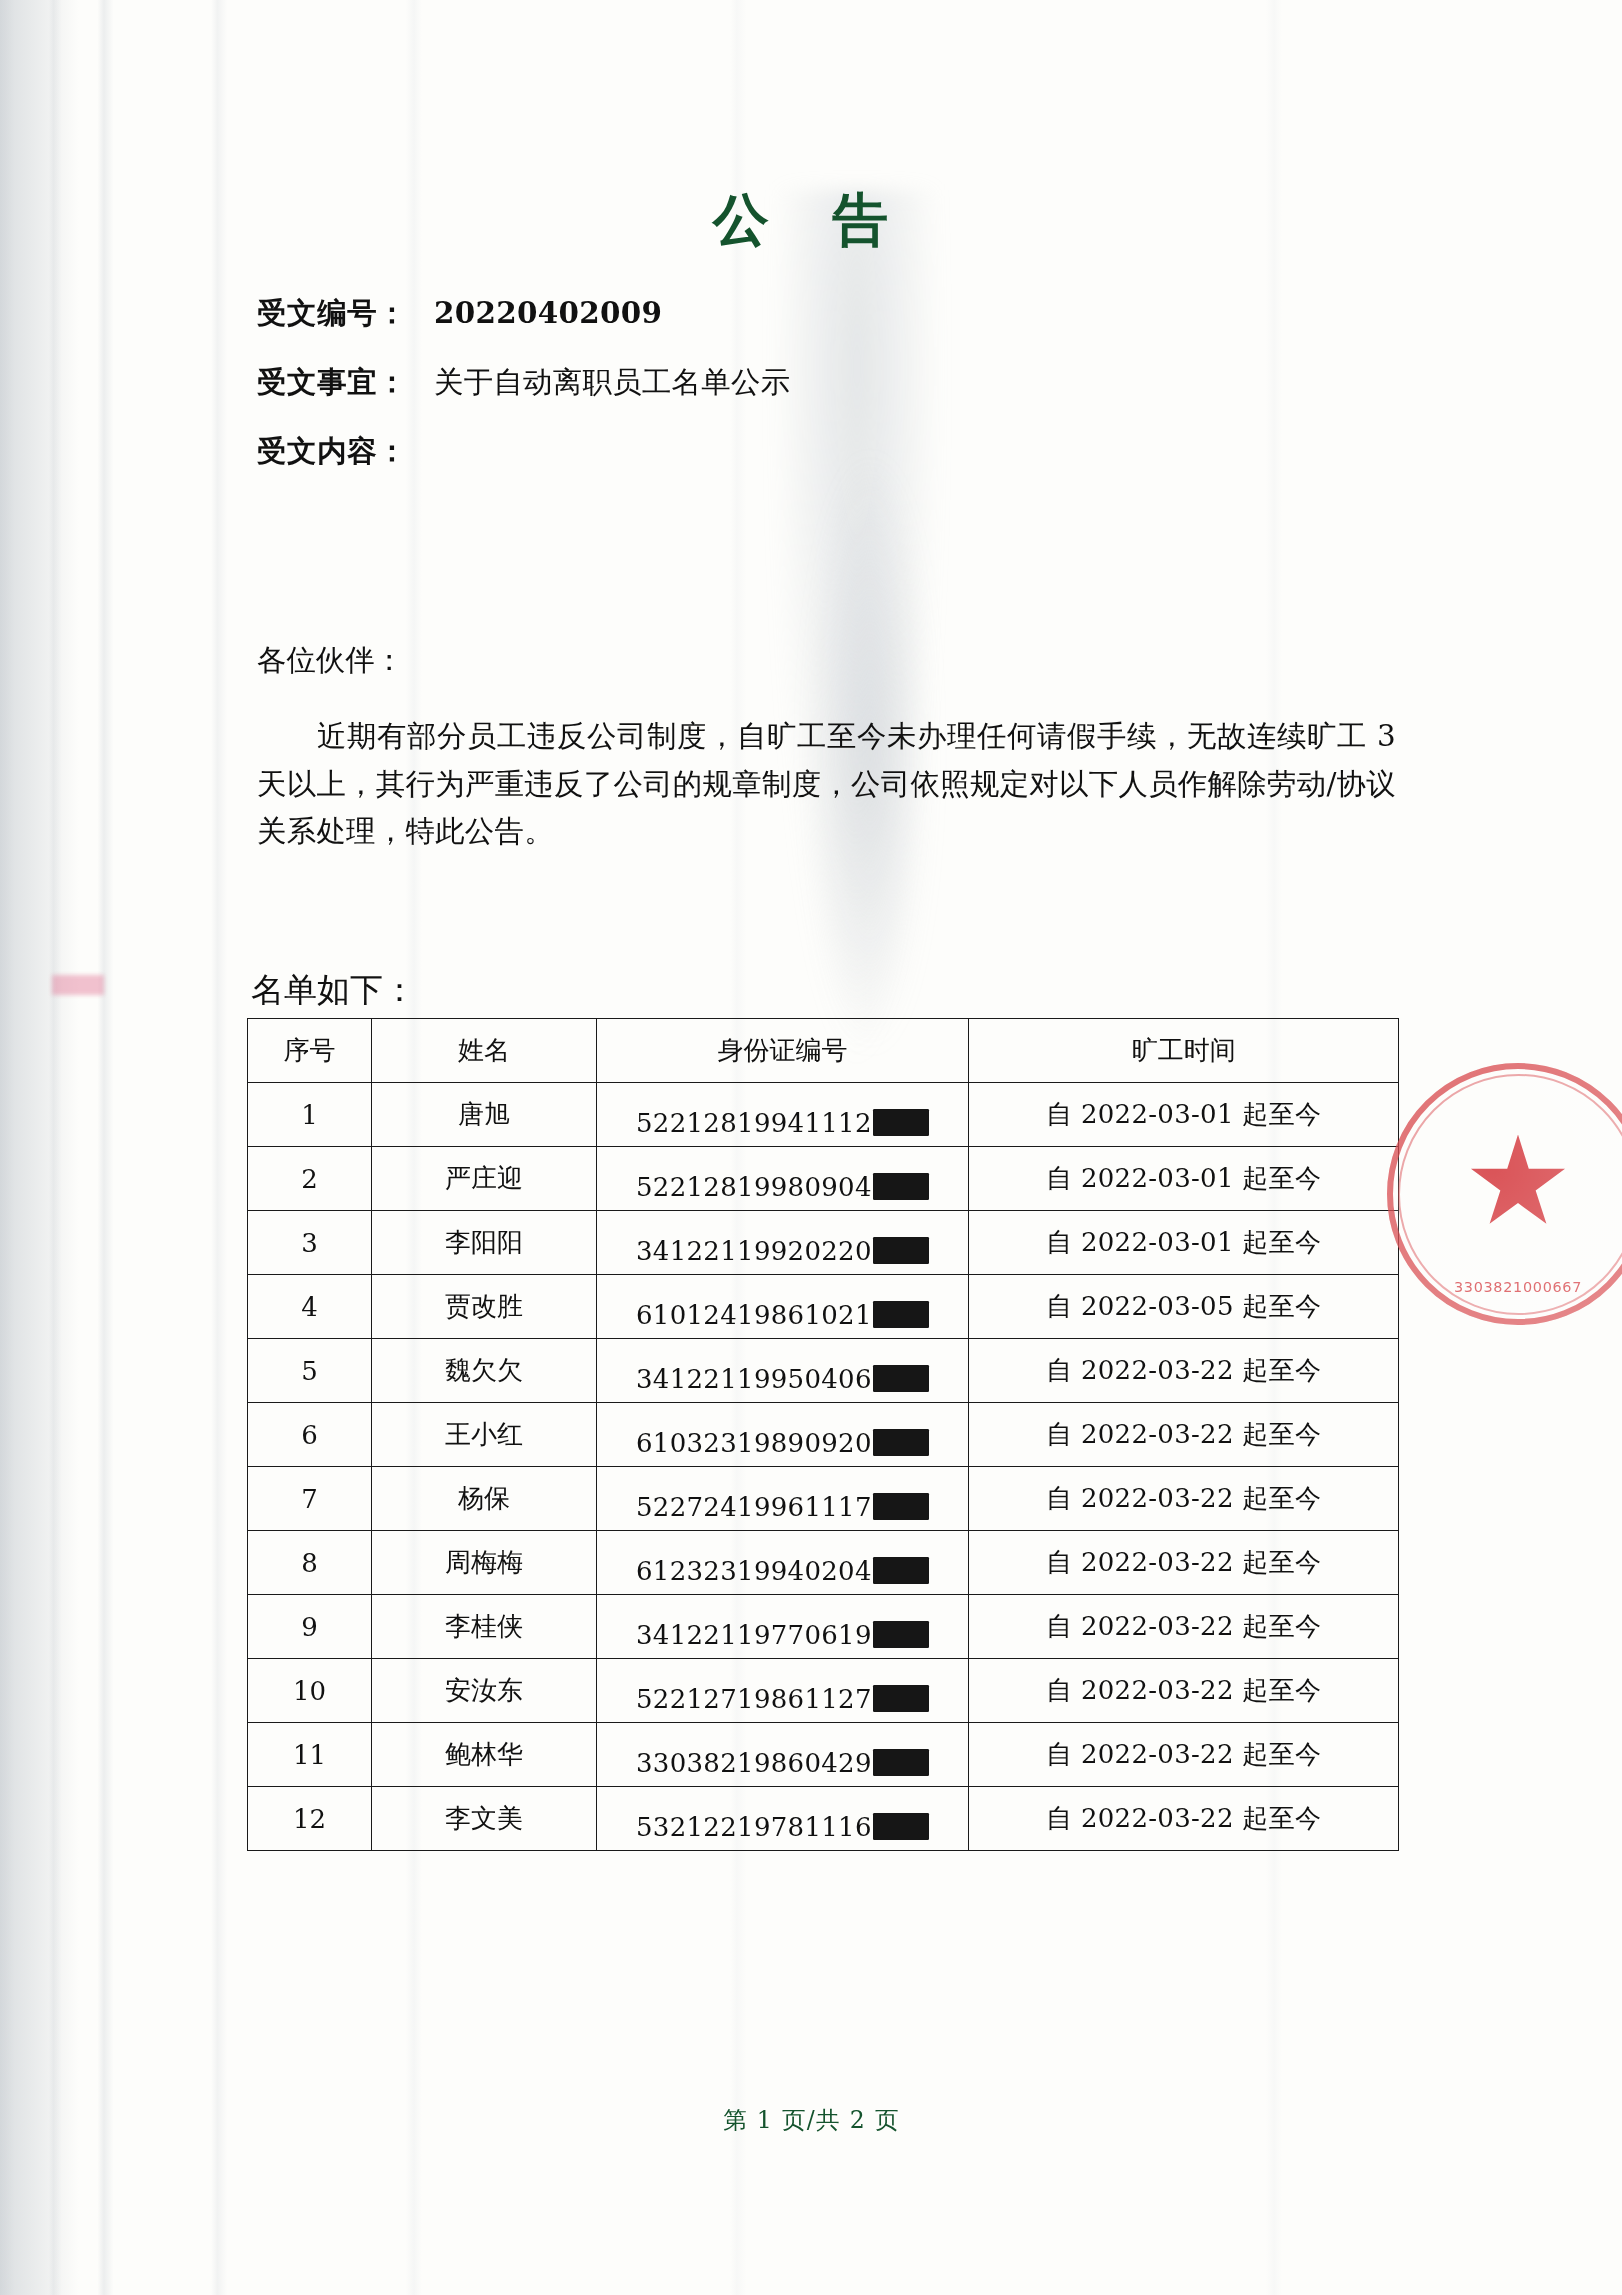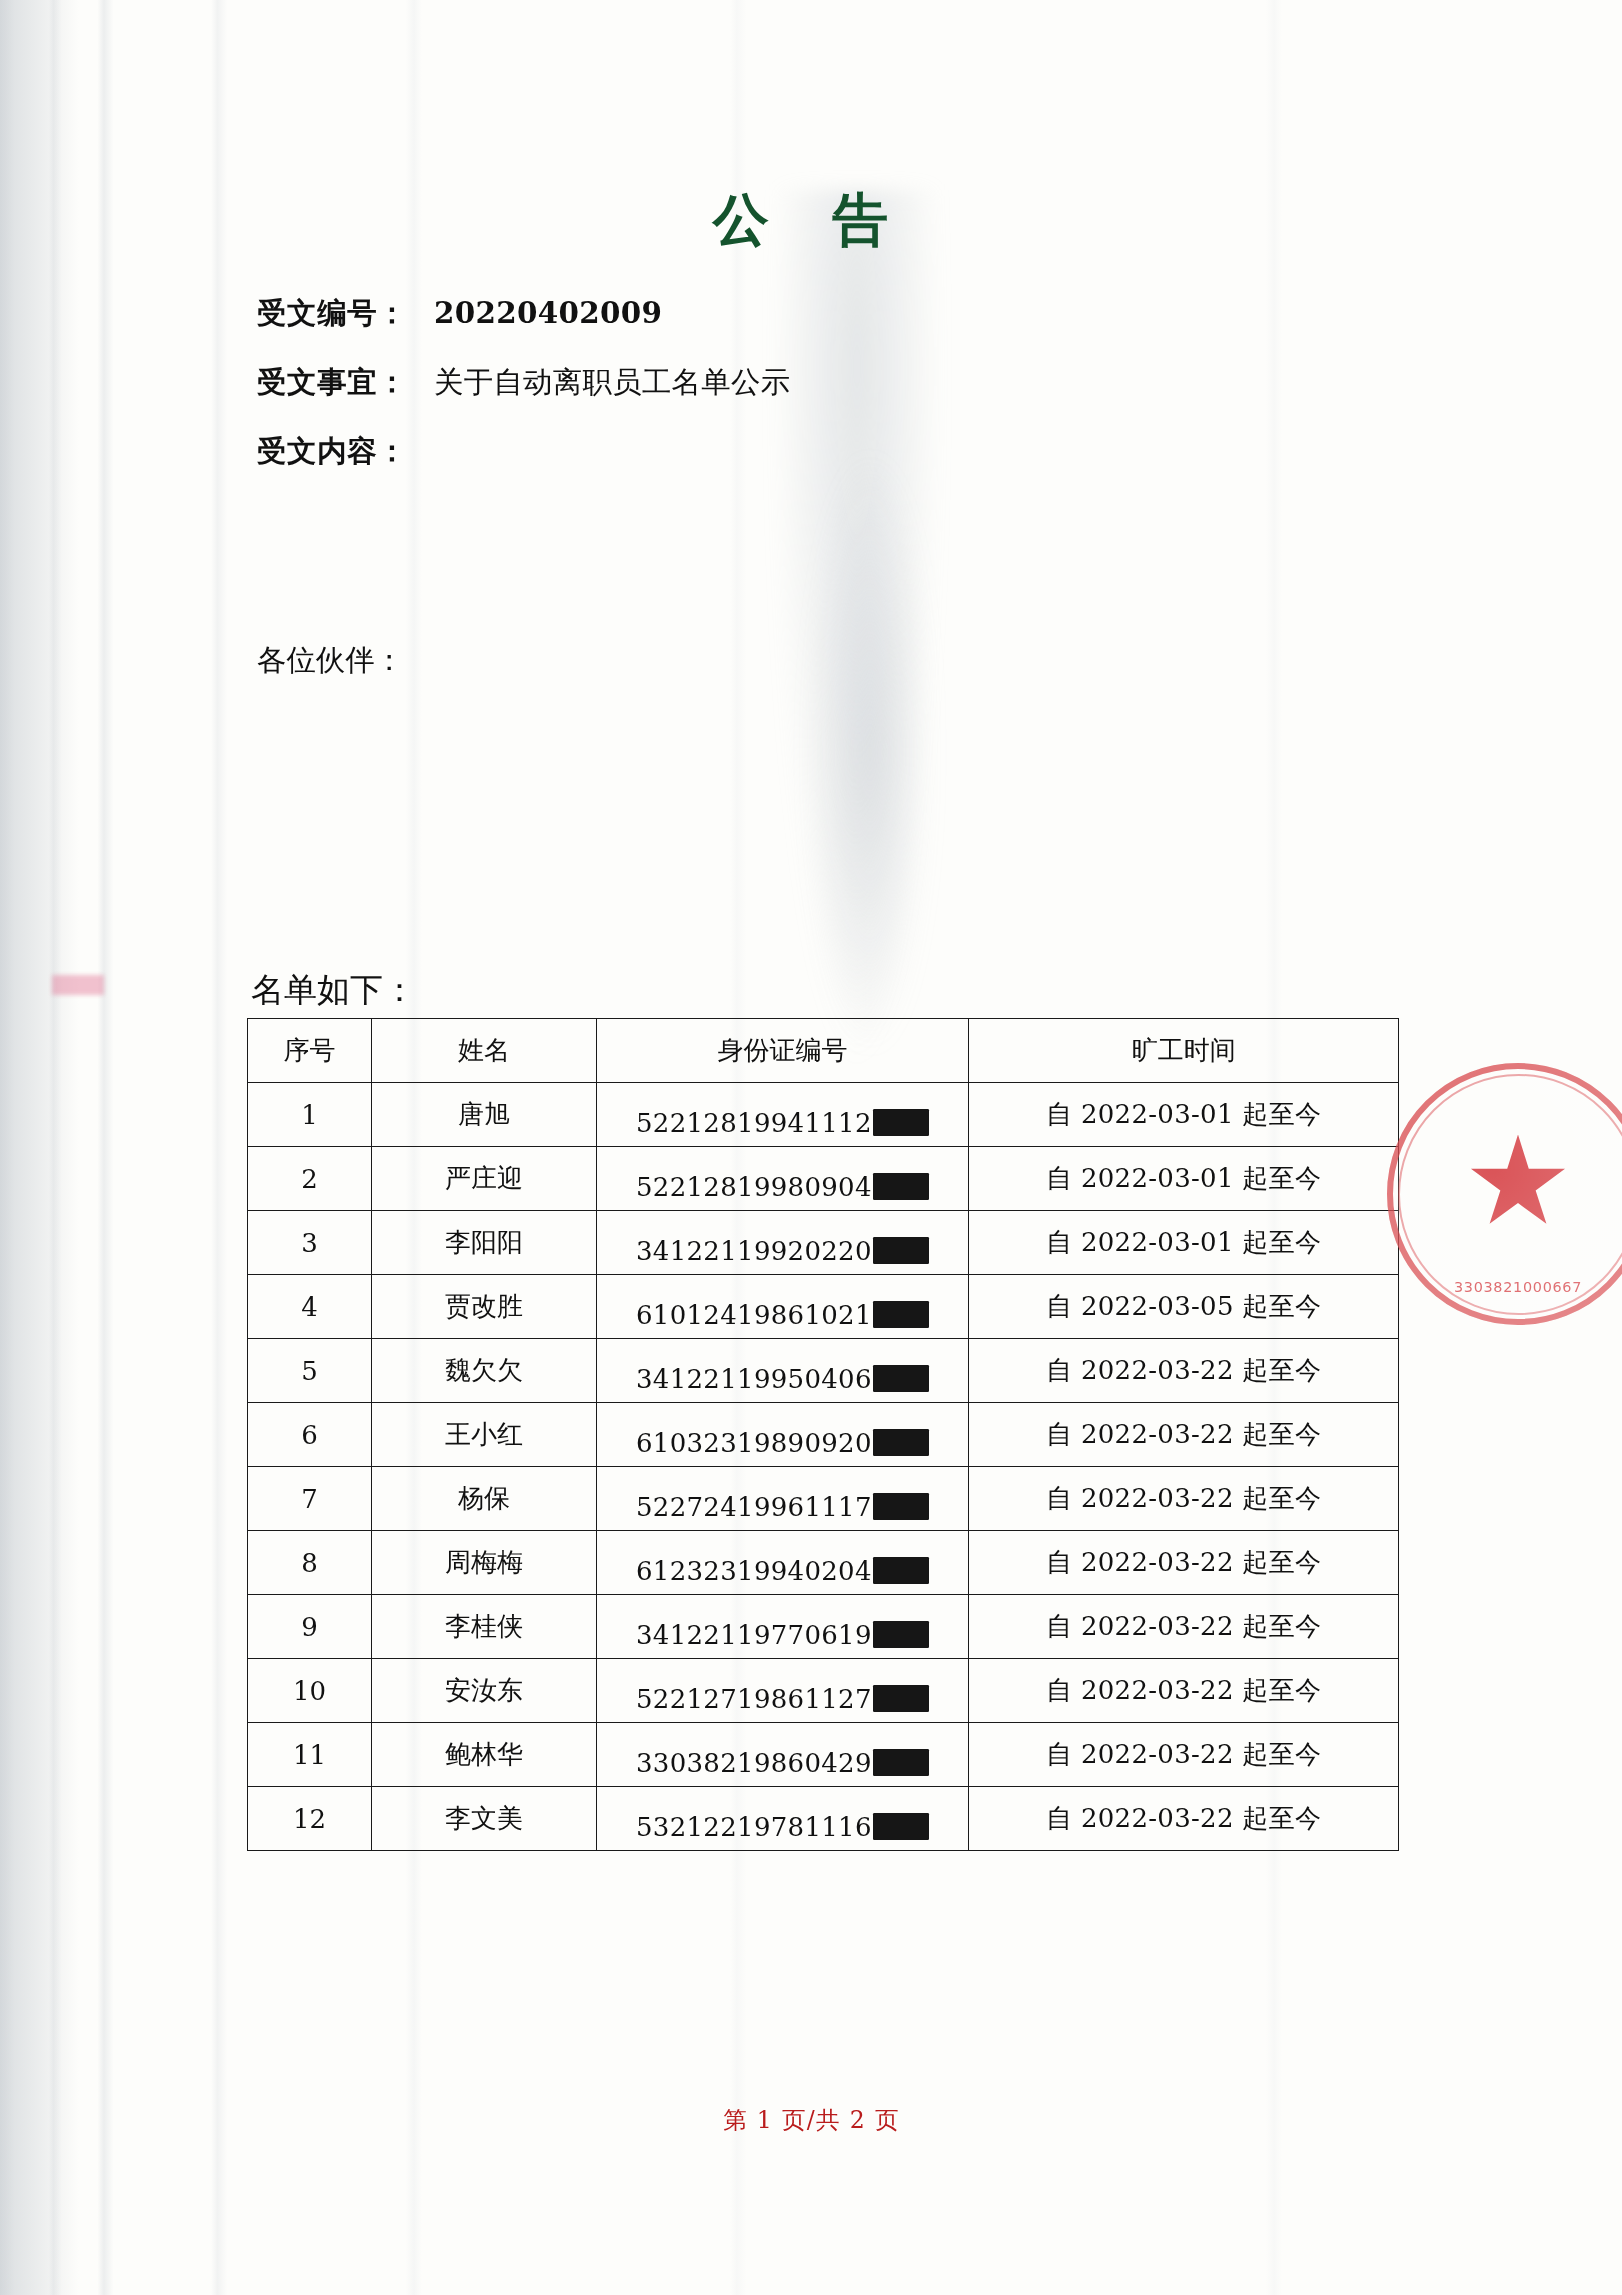--- a/index.html
+++ b/index.html
@@ -198,21 +198,21 @@
     letter-spacing: 0.3px;
   }
 
   .footer {
     position: absolute;
     left: 0; right: 0;
     top: 2104px;
     text-align: center;
     font-family: "DejaVu Serif", "Liberation Serif", serif;
     font-size: 23.6px;
-    color: #b91c1c;
+    color: #14532d;
     letter-spacing: 1.3px;
   }
 
   
   .seal {
     position: absolute;
     left: 1387px;
     top: 1063px;
     width: 262px;
     height: 262px;
@@ -295,20 +295,21 @@
         <span class="meta-value">关于自动离职员工名单公示</span>
       </div>
       <div class="meta-row">
         <span class="meta-label">受文内容：</span>
         <span class="meta-value"></span>
       </div>
     </div>
 
     <div class="salutation">各位伙伴：</div>
 
+    <div class="body-text">近期有部分员工违反公司制度，自旷工至今未办理任何请假手续，无故连续旷工 3 天以上，其行为严重违反了公司的规章制度，公司依照规定对以下人员作解除劳动/协议关系处理，特此公告。</div>
 
     <div class="list-label">名单如下：</div>
 
     <table class="roster">
       <thead>
         <tr>
           <th class="col-idx">序号</th>
           <th class="col-name">姓名</th>
           <th class="col-id">身份证编号</th>
           <th class="col-time">旷工时间</th>

